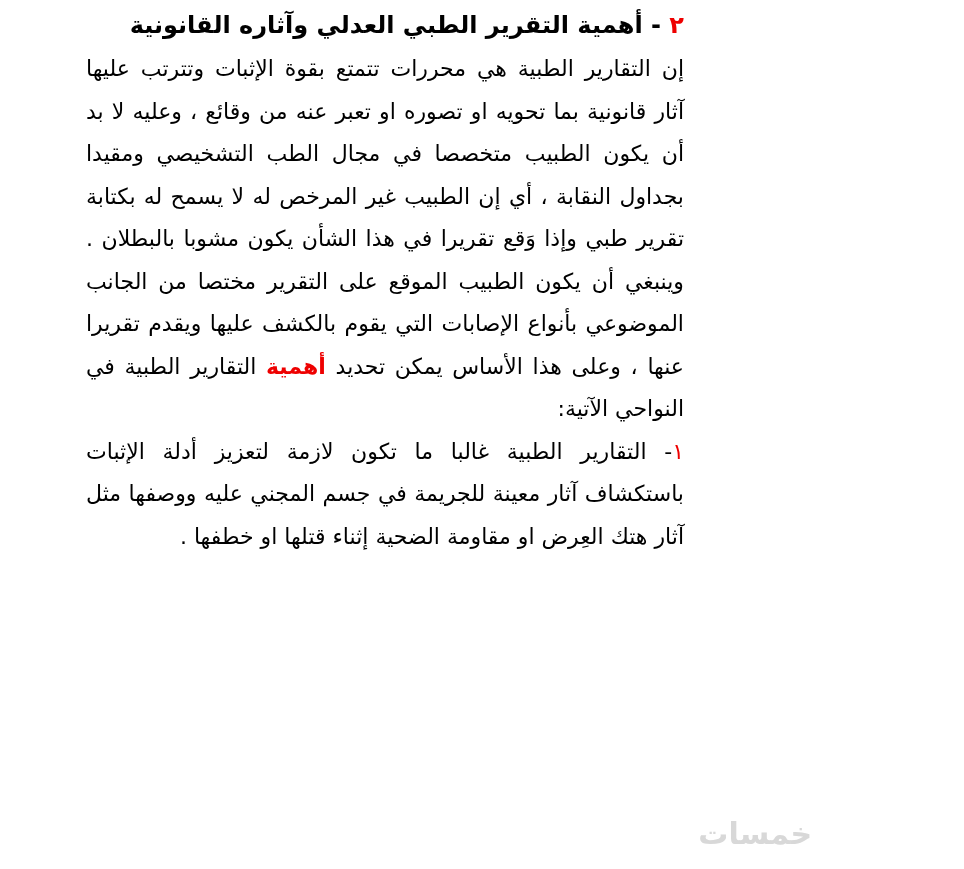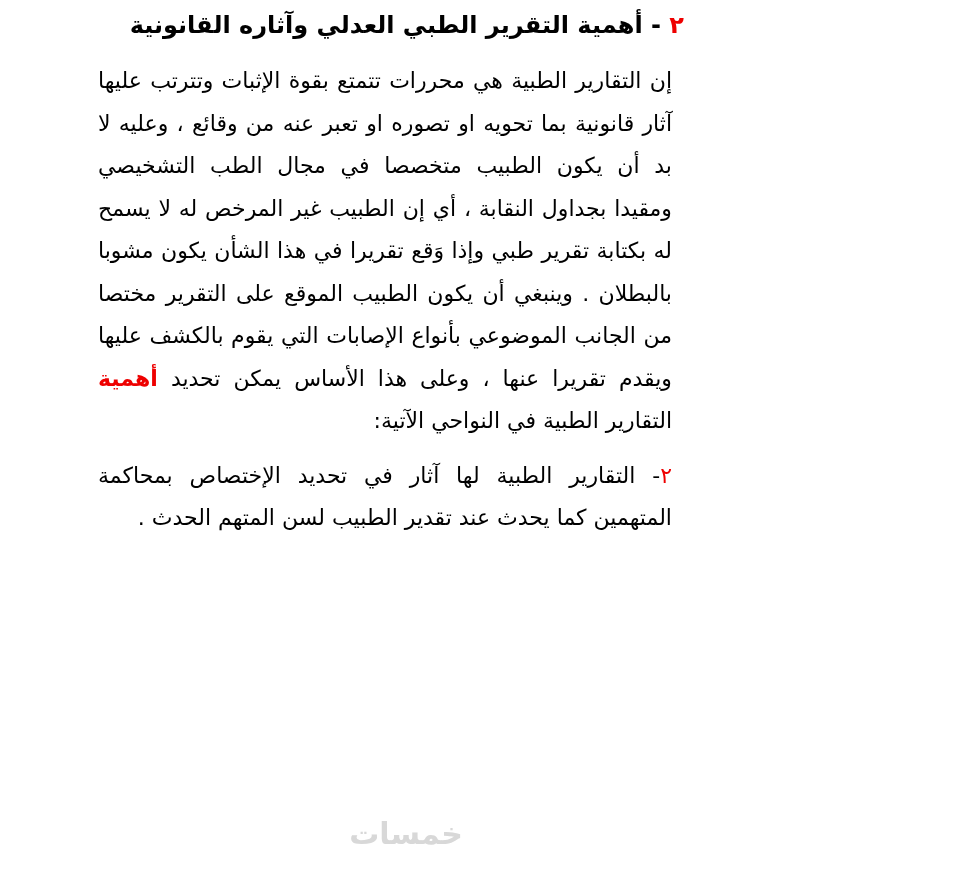--- a/index.html
+++ b/index.html
@@ -28,53 +28,53 @@
   }
   .section-title {
     margin: 0;
     padding: 0 0 2px 0;
     font-size: 24px;
     font-weight: bold;
     text-align: right;
     line-height: 42px;
   }
   .content p {
-    margin: 12px;
+    margin: 0;
     padding: 0;
   }
   .red {
     color: #ee0000;
   }
   .bold {
     font-weight: bold;
   }
   .watermark {
     position: absolute;
     top: 816px;
     left: 0;
     width: 100%;
-    text-align: center;
+    text-align: right;
     direction: rtl;
     font-size: 30px;
     font-weight: bold;
     color: #d8d8d8;
     letter-spacing: 1px;
   }
 </style>
 </head>
 <body>
 
 <div class="page">
   <div class="content">
 
     <h1 class="section-title"><span class="red">٢</span><span> - </span><span>أهمية التقرير الطبي العدلي وآثاره القانونية</span></h1>
 
     <p><span>إن التقارير الطبية هي محررات تتمتع بقوة الإثبات وتترتب عليها آثار قانونية بما تحويه او تصوره او تعبر عنه من وقائع ، وعليه لا بد أن يكون الطبيب متخصصا في مجال الطب التشخيصي ومقيدا بجداول النقابة ، أي إن الطبيب غير المرخص له لا يسمح له بكتابة تقرير طبي وإذا وَقع تقريرا في هذا الشأن يكون مشوبا بالبطلان .  وينبغي أن يكون الطبيب الموقع على التقرير مختصا من الجانب الموضوعي بأنواع الإصابات التي يقوم بالكشف عليها ويقدم تقريرا عنها ، وعلى هذا الأساس يمكن تحديد </span><span class="red bold">أهمية</span><span> التقارير الطبية في النواحي الآتية:</span></p>
 
+    <p><span class="red">١</span><span>- </span><span>التقارير الطبية غالبا ما تكون لازمة لتعزيز أدلة الإثبات باستكشاف آثار معينة للجريمة في جسم المجني عليه ووصفها مثل آثار هتك العِرض او مقاومة الضحية إثناء قتلها او خطفها .</span></p>
 
-    <p><span class="red">٢</span><span>- </span><span>التقارير الطبية لها آثار في تحديد الإختصاص بمحاكمة المتهمين كما يحدث عند تقدير الطبيب لسن المتهم الحدث .</span></p>
 
 
 
   </div>
 
   <div class="watermark">خمسات</div>
 </div>
 
 </body></html>

